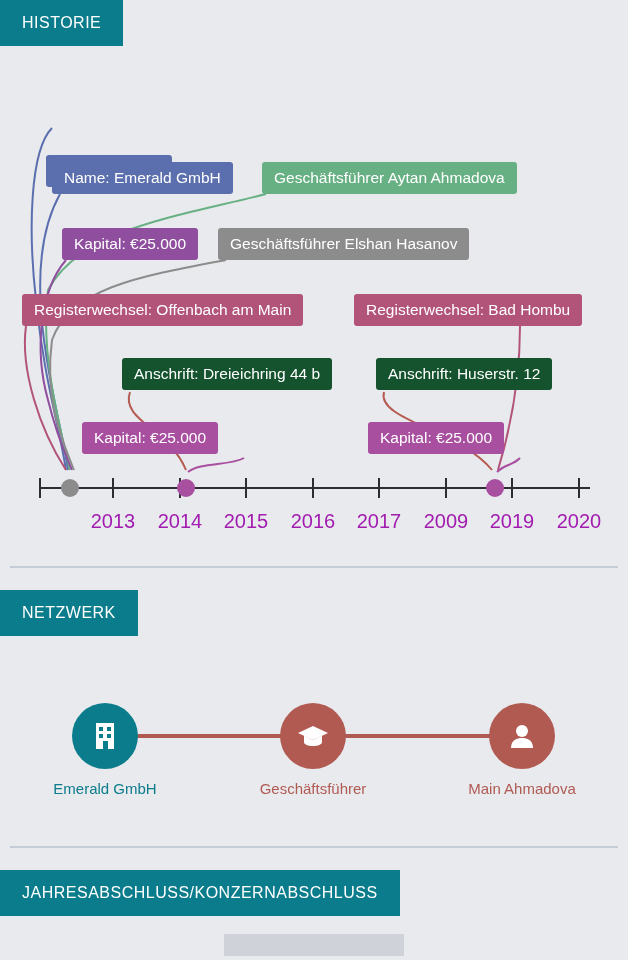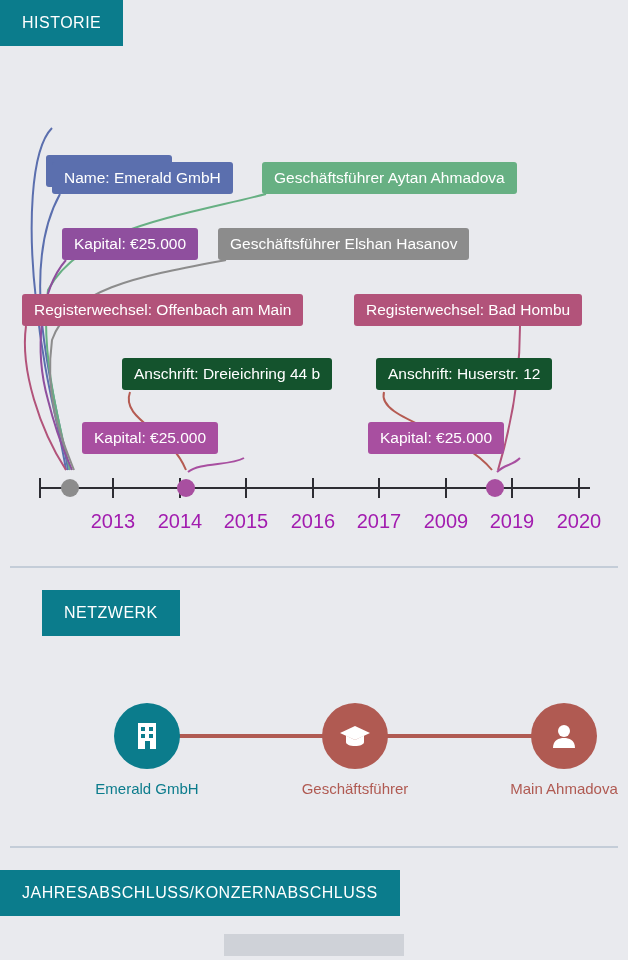--- a/index.html
+++ b/index.html
@@ -70,21 +70,21 @@
   }
 
   
   .divider {
     height: 2px;
     background: #c4cdd8;
     margin: 6px 10px 0 10px;
   }
 
   
-  #netzwerk { position: relative; height: 250px; padding-left: 42px; }
+  #netzwerk { position: relative; height: 250px; }
   .net-canvas { position: relative; height: 160px; margin-top: 22px; }
   .net-line {
     position: absolute;
     height: 4px;
     background: #b05a52;
     top: 76px;
   }
   .node {
     position: absolute;
     width: 66px; height: 66px;

